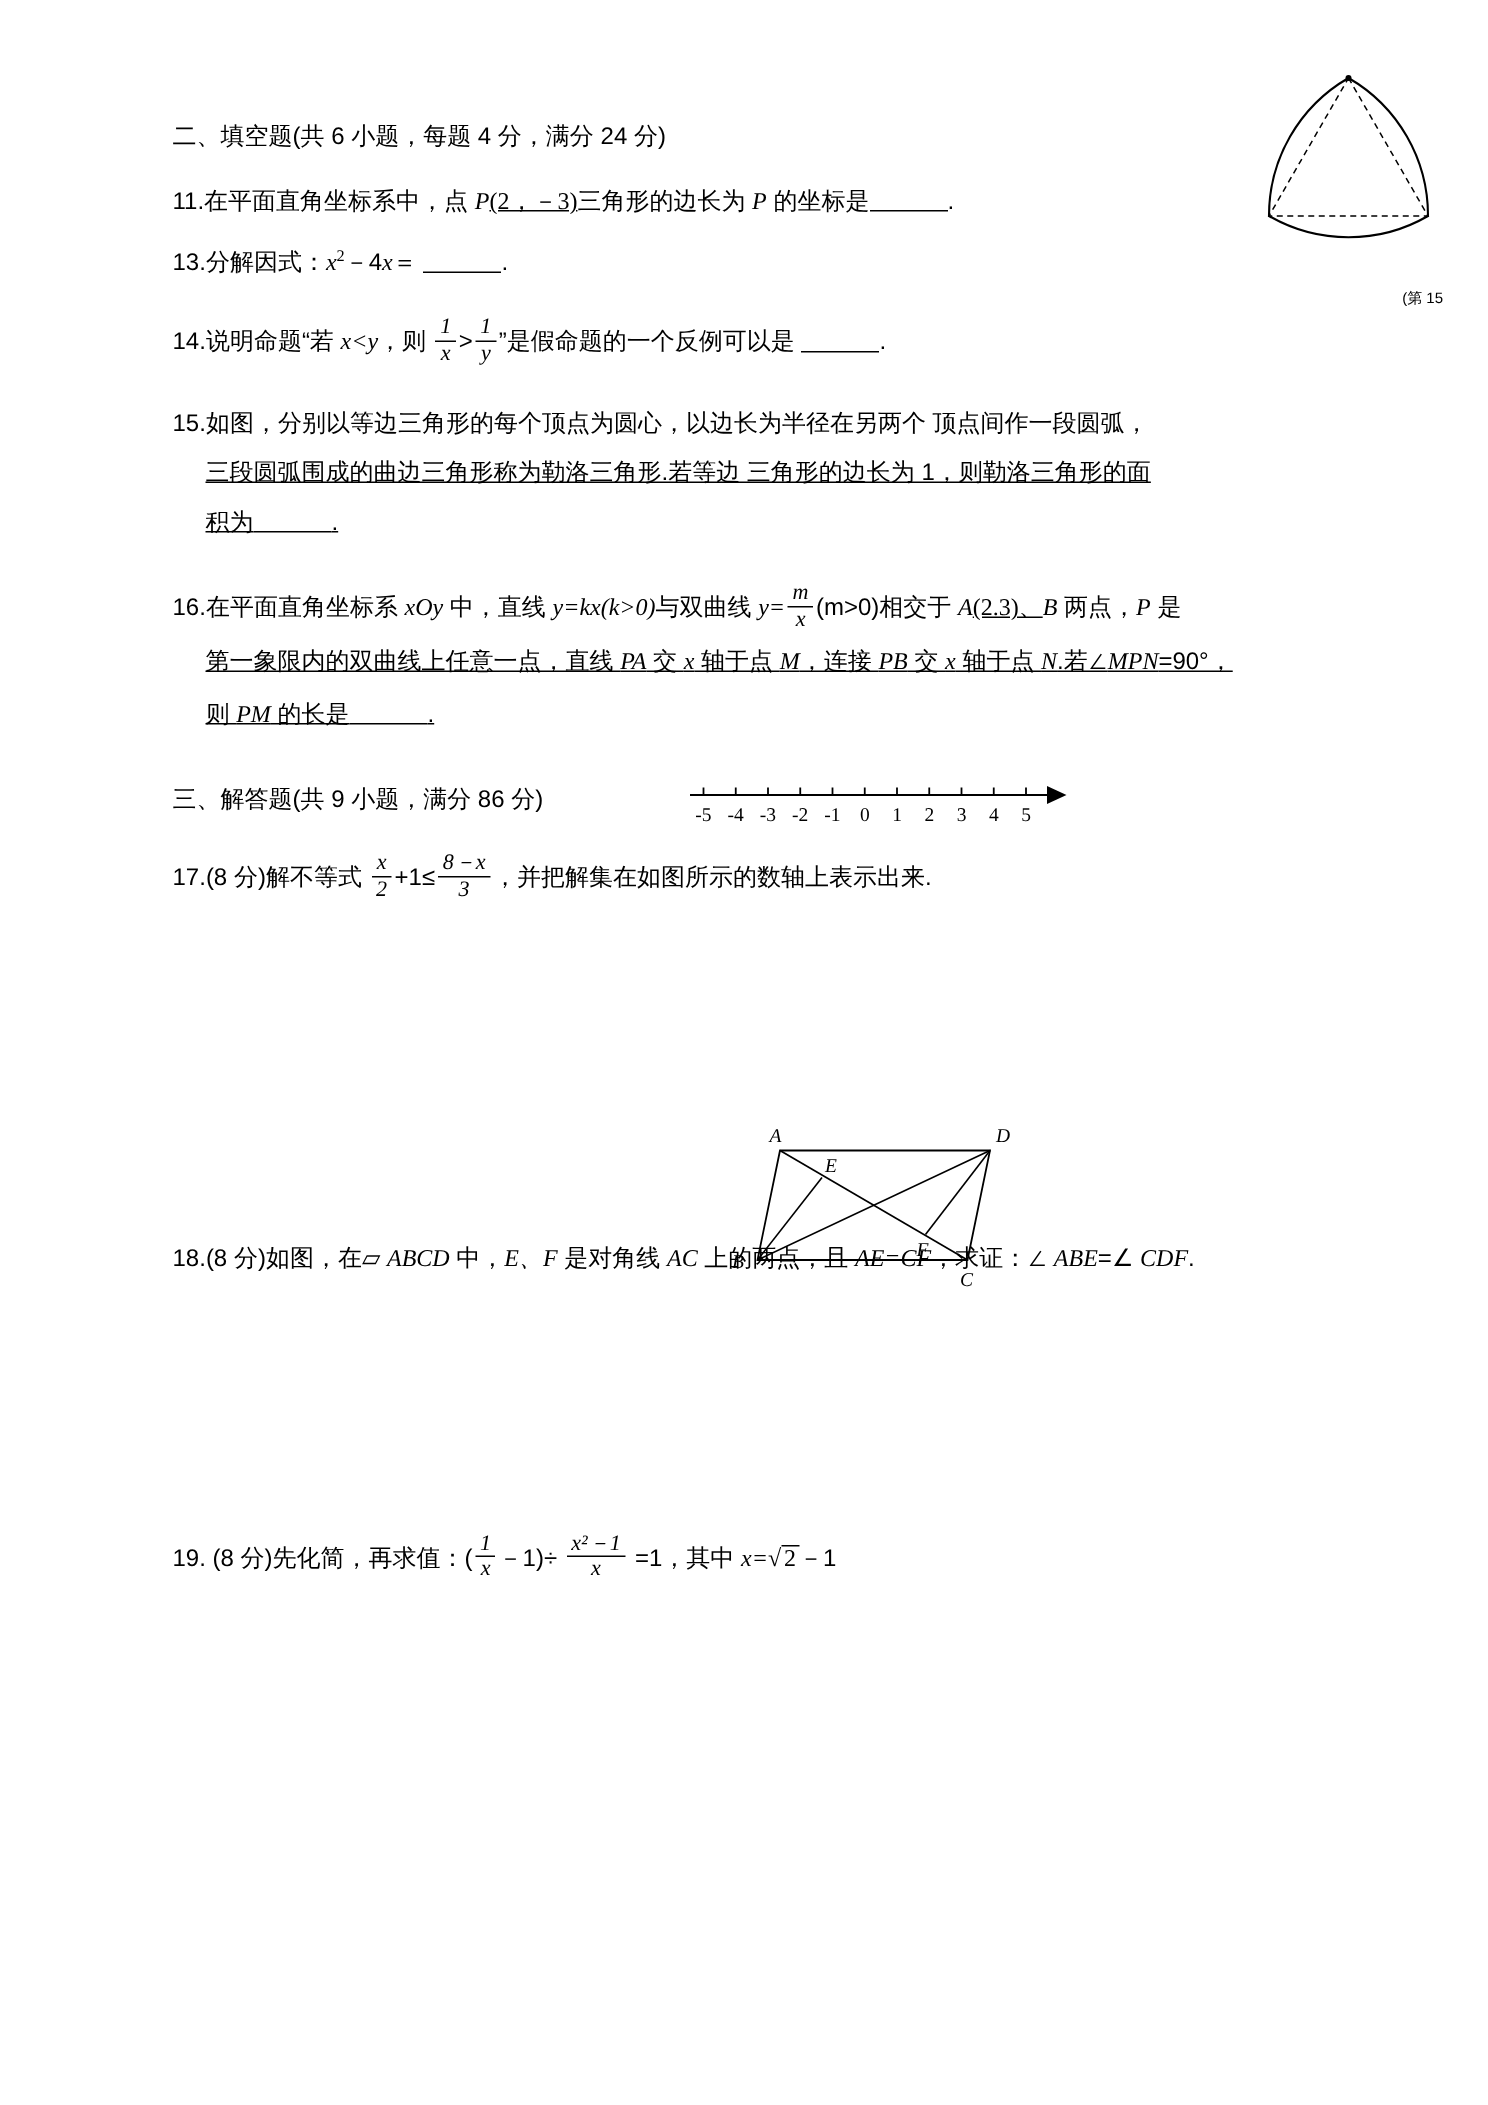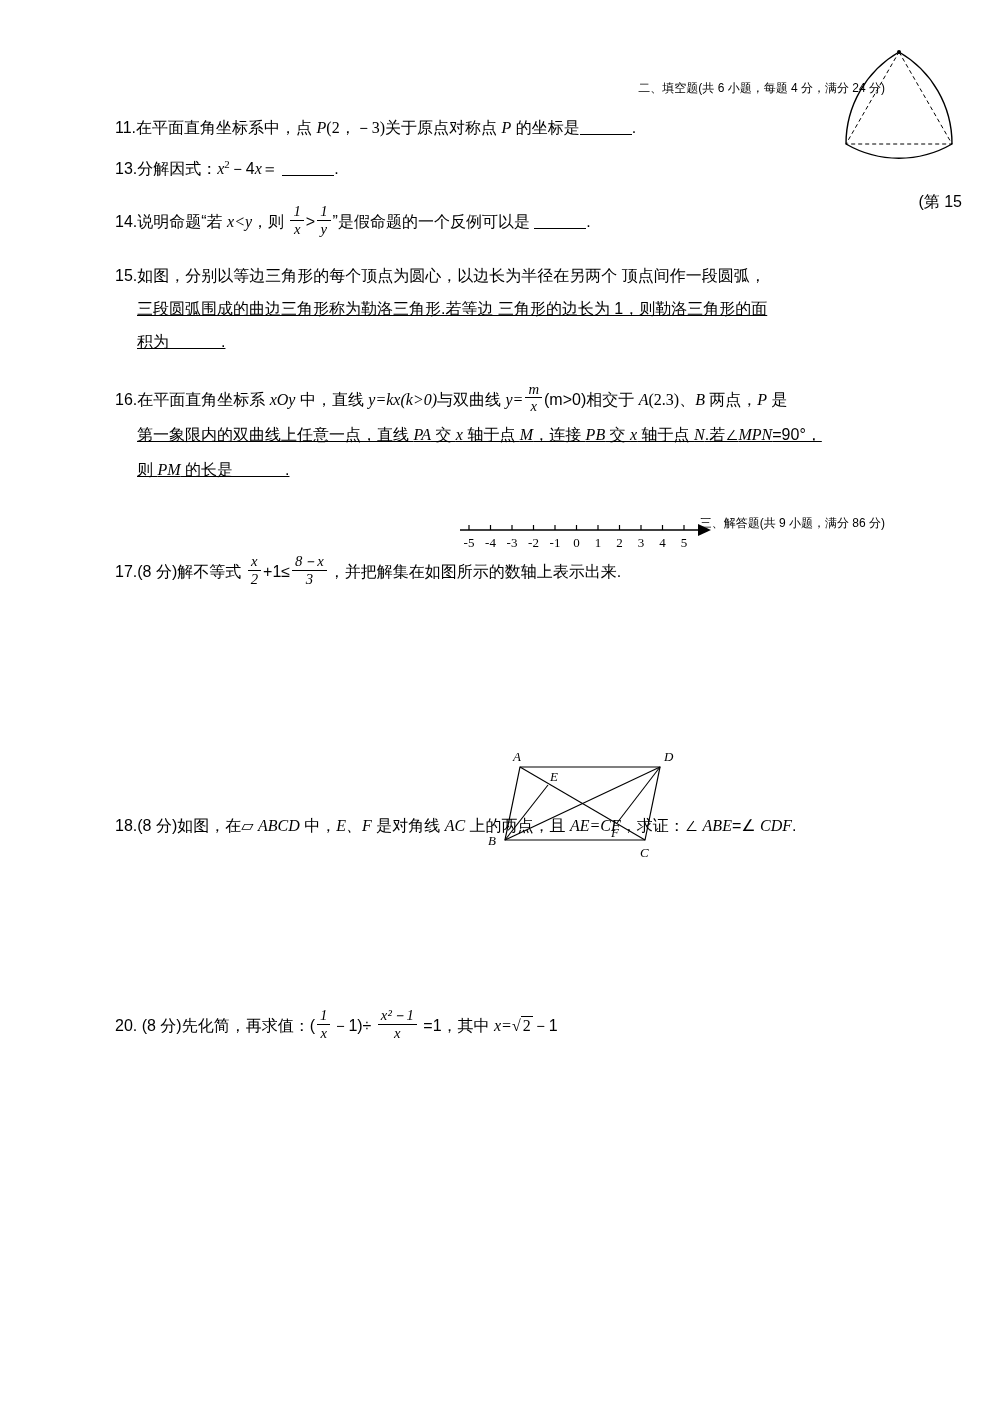--- a/index.html
+++ b/index.html
@@ -19,39 +19,38 @@
     background: #fff;
     overflow: hidden;
   }
   .content {
     position: absolute;
     left: 115px;
     top: 78px;
     width: 770px;
   }
   .sec-title {
-    font-size: 12px;
+    font-size: 16px;
     line-height: 1.7;
     margin-bottom: 14px;
     font-family: "Liberation Sans", sans-serif;
-    text-align: right;
   }
   .q {
     font-size: 16px;
     line-height: 2.0;
     margin-bottom: 9px;
     position: relative;
   }
   .q .indent {
     display: block;
     padding-left: 22px;
     text-decoration: underline;
   }
   .it { font-style: italic; font-family: "Liberation Serif", serif; }
-  .num { font-family: "Liberation Serif", serif; }
+  .num { font-family: "Liberation Serif", serif; text-decoration: underline; }
   .blank {
     display: inline-block;
     border-bottom: 1px solid #000;
     width: 52px;
     vertical-align: -2px;
   }
   
   .frac {
     display: inline-block;
     vertical-align: -0.45em;
@@ -83,21 +82,21 @@
     position: absolute;
     right: 18px;
     top: 38px;
     width: 150px;
     height: 150px;
   }
   .fig-reuleaux-cap {
     position: absolute;
     right: 30px;
     top: 192px;
-    font-size: 16px;
+    font-size: 10px;
     white-space: nowrap;
   }
 
   
   .fig-numline {
     position: absolute;
     left: 455px;
     top: 512px;
     width: 260px;
     height: 55px;
@@ -125,21 +124,21 @@
       <circle cx="75" cy="14" r="2" fill="#000"></circle>
     </svg>
   </div>
   <div class="fig-reuleaux-cap">(第    15</div>
 
   <div class="content">
 
     <div class="sec-title">二、填空题(共 6 小题，每题 4 分，满分 24 分)</div>
 
     <div class="q">
-      <span>11.</span><span>在平面直角坐标系中，点 </span><span class="it">P</span><span class="num">(2，－3)</span><span>关于原点对称点 </span><span class="it">P</span><span> 的坐标是</span><span class="blank"></span><span>.</span>
+      <span>11.</span><span>在平面直角坐标系中，点 </span><span class="it">P</span><span class="num">(2，－3)</span><span>三角形的边长为 </span><span class="it">P</span><span> 的坐标是</span><span class="blank"></span><span>.</span>
     </div>
 
 
     <div class="q">
       <span>13.</span><span>分解因式：</span><span class="it">x</span><sup class="s">2</sup><span>－4</span><span class="it">x</span><span>＝</span> <span class="blank"></span><span>.</span>
     </div>
 
     <div class="q" style="margin-top:18px">
       <span>14.</span><span>说明命题“若 </span><span class="it">x&lt;y</span><span>，则 </span><span class="frac"><span class="top">1</span><span class="bot">x</span></span><span>&gt;</span><span class="frac"><span class="top">1</span><span class="bot">y</span></span><span>”是假命题的一个反例可以是 </span><span class="blank"></span><span>.</span>
     </div>
@@ -160,21 +159,21 @@
 
     <div class="q" style="margin-top:20px">
       <span>17.</span><span>(8 分)</span><span>解不等式 </span><span class="frac"><span class="top">x</span><span class="bot">2</span></span><span>+1≤</span><span class="frac"><span class="top">8－x</span><span class="bot">3</span></span><span>，并把解集在如图所示的数轴上表示出来.</span>
     </div>
 
     <div class="q" style="margin-top:222px">
       <span>18.</span><span>(8 分)</span><span>如图，在▱ </span><span class="it">ABCD</span><span> 中，</span><span class="it">E、F</span><span> 是对角线 </span><span class="it">AC</span><span> 上的两点，且 </span><span class="it">AE=CF</span><span>，求证：∠ </span><span class="it">ABE</span><span>=∠ </span><span class="it">CDF</span><span>.</span>
     </div>
 
     <div class="q" style="margin-top:165px">
-      <span>20.</span><span> (8 分)</span><span>先化简，再求值：(</span><span class="frac"><span class="top">1</span><span class="bot">x</span></span><span>－1)÷ </span><span class="frac"><span class="top">x²－1</span><span class="bot">x</span></span><span> =1</span><span>，其中 </span><span class="it">x=</span><span class="sqrt">√<span class="body">2</span></span><span>－1</span>
+      <span>19.</span><span> (8 分)</span><span>先化简，再求值：(</span><span class="frac"><span class="top">1</span><span class="bot">x</span></span><span>－1)÷ </span><span class="frac"><span class="top">x²－1</span><span class="bot">x</span></span><span> =1</span><span>，其中 </span><span class="it">x=</span><span class="sqrt">√<span class="body">2</span></span><span>－1</span>
     </div>
 
   </div>
 
   <div class="fig-numline">
     <svg width="260" height="55" viewBox="0 0 260 55">
       <line x1="5" y1="18" x2="243" y2="18" stroke="#000" stroke-width="1.4"></line>
       <polygon points="243,12 256,18 243,24" fill="#000"></polygon>
       <g id="nl-ticks" stroke="#000" stroke-width="1.2">
           <line x1="14" y1="13" x2="14" y2="18"></line>

